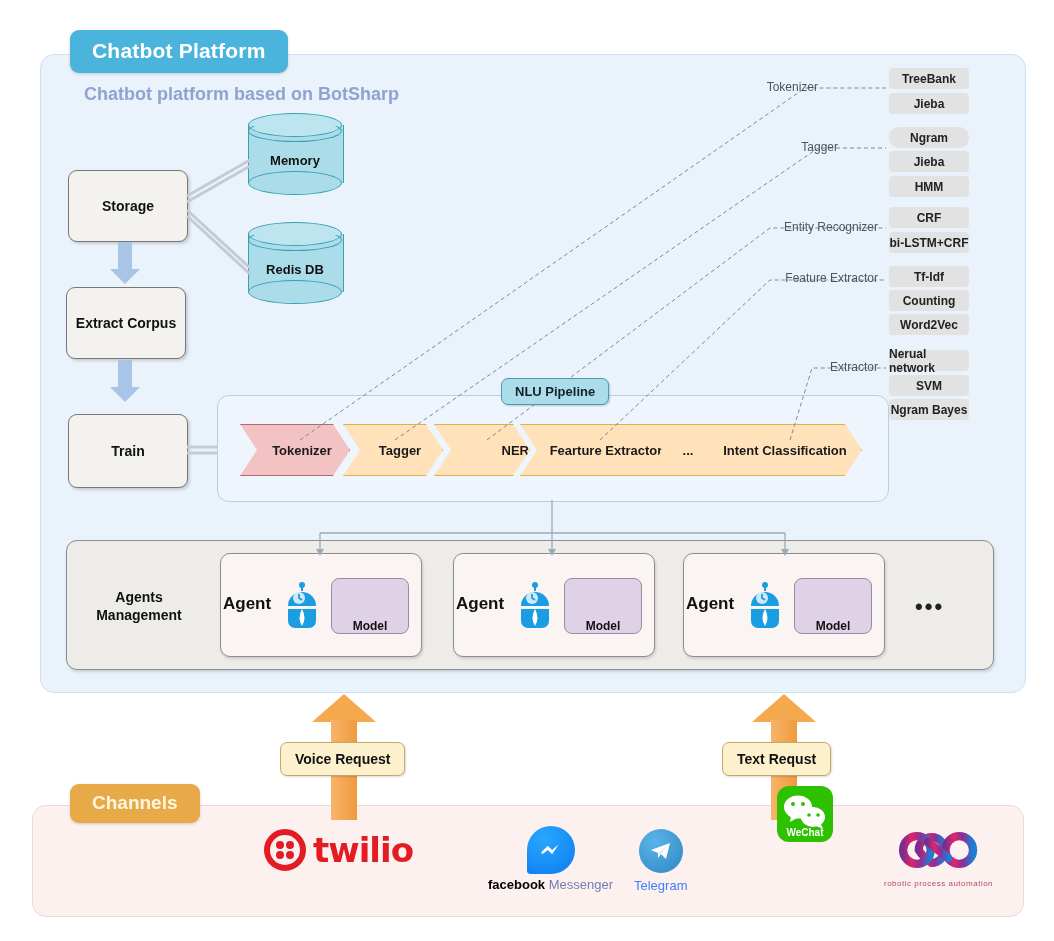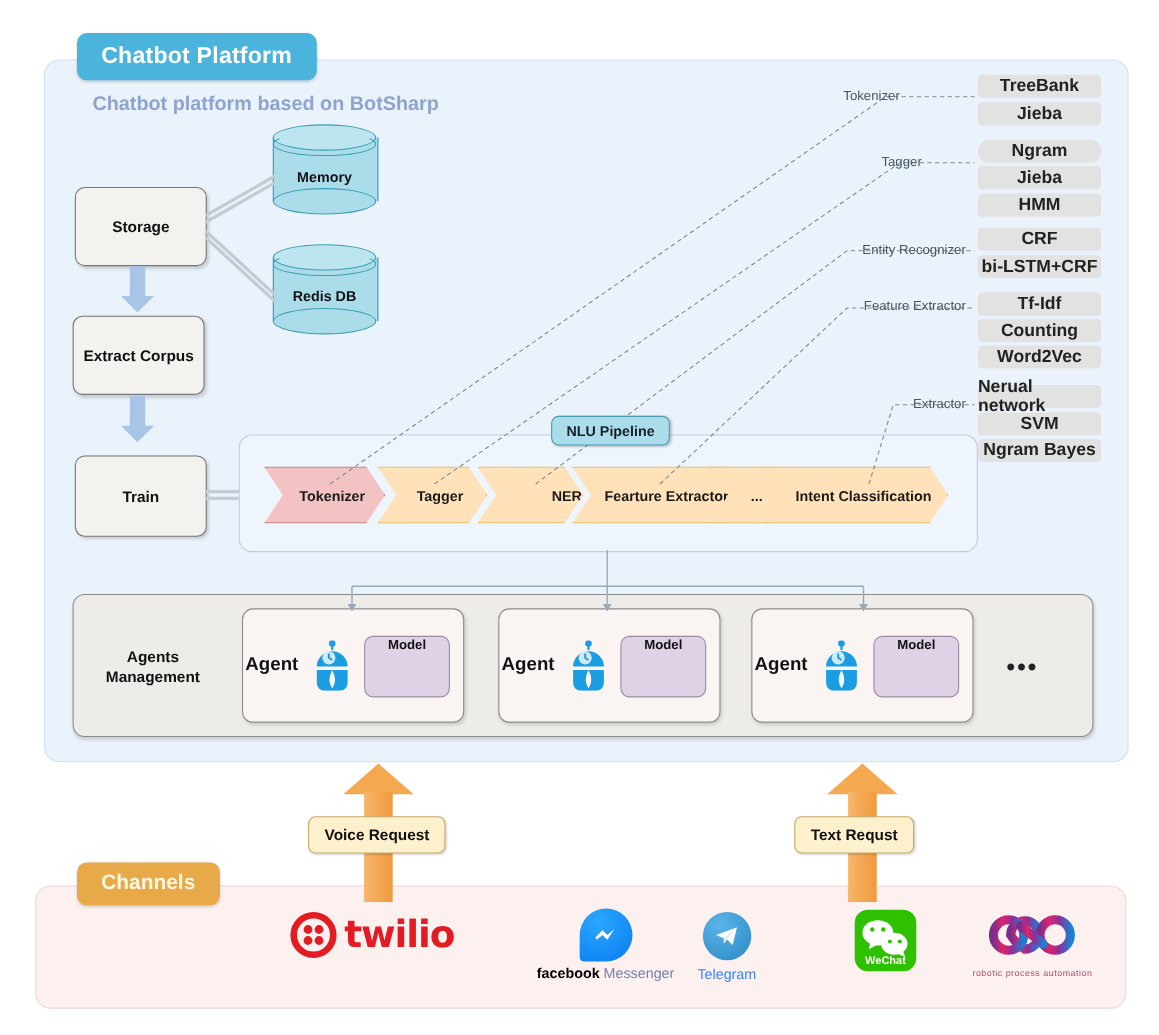--- a/index.html
+++ b/index.html
@@ -62,39 +62,39 @@
   .chev.first{background:#f3c3c3;border-color:#b06a6a;
     clip-path:polygon(0 0, calc(100% - 17px) 0, 100% 50%, calc(100% - 17px) 100%, 0 100%, 17px 50%);}
 
   
   #dash-svg{position:absolute;left:0;top:0;width:1054px;height:941px;
     pointer-events:none;z-index:4;}
 
   .algo-label{position:absolute;font-size:12px;color:#4b5560;
     text-align:right;white-space:nowrap;z-index:5;}
 
-  .algo-box{position:absolute;width:112px;height:21px;background:#e2e2e2;
+  .algo-box{position:absolute;width:80px;height:21px;background:#e2e2e2;
     border-radius:4px;display:flex;align-items:center;justify-content:center;
-    font-size:16px;font-weight:bold;color:#222;z-index:5;}
+    font-size:12px;font-weight:bold;color:#222;z-index:5;}
 
   
   #agents-panel{position:absolute;left:66px;top:540px;width:926px;height:128px;
     background:#eeece8;border:1px solid #8d8d8d;border-radius:11px;
     box-shadow:1px 2px 3px rgba(0,0,0,.14);}
   #agents-title{position:absolute;left:84px;top:588px;width:110px;text-align:center;
     font-size:14px;font-weight:bold;color:#111;line-height:18px;z-index:3;}
   .agent-card{position:absolute;top:553px;width:200px;height:102px;
     background:#faf5f3;border:1px solid #8d8d8d;border-radius:10px;
     box-shadow:1px 2px 3px rgba(0,0,0,.14);}
   .agent-card .aname{position:absolute;left:2px;top:40px;font-size:17px;
     font-weight:bold;color:#111;}
   .agent-card .rbt{position:absolute;left:63px;top:28px;width:36px;height:46px;}
   .agent-card .mdl{position:absolute;left:110px;top:24px;width:76px;height:54px;
     background:#e0d2e6;border:1px solid #9b8aa5;border-radius:8px;
-    display:flex;align-items:flex-start;justify-content:center;
+    display:flex;align-items:flex-end;justify-content:center;
     font-size:12px;font-weight:bold;color:#111;}
   #agents-more{position:absolute;left:915px;top:594px;font-size:22px;
     font-weight:bold;color:#222;letter-spacing:2px;z-index:3;}
 
   
   .oarrow{position:absolute;width:64px;z-index:2;}
   .oarrow .ostem{position:absolute;left:19px;top:26px;width:26px;height:100px;
     background:linear-gradient(to right,#f7b56a,#f09a3e);}
   .oarrow .ohead{position:absolute;left:0;top:0;width:0;height:0;
     border-left:32px solid transparent;border-right:32px solid transparent;
@@ -361,21 +361,21 @@
 <div class="chan" style="left:634px;top:829px;">
   <span class="tg-circle">
     <svg viewBox="0 0 24 24" width="24" height="24">
       <path d="M2 11 L21 4 L17 20 L12 15 L9 19 L9 14 Z" fill="#ffffff"></path>
       <path d="M9 14 L18 7 L11 16 Z" fill="#d9ecf8"></path>
     </svg>
   </span>
   <span class="tg-cap">Telegram</span>
 </div>
 
-<div class="chan" style="left:760px;top:827px;padding-left:17px;">
+<div class="chan" style="left:760px;top:786px;padding-left:17px;">
   <span class="wechat-tile">
     <svg viewBox="0 0 56 56" width="56" height="56">
       <ellipse cx="21" cy="21" rx="14" ry="11.5" fill="#ffffff"></ellipse>
       <path d="M14 30 L13 36 L20 32 Z" fill="#ffffff"></path>
       <circle cx="16" cy="18" r="2" fill="#2dc100"></circle>
       <circle cx="26" cy="18" r="2" fill="#2dc100"></circle>
       <ellipse cx="36" cy="31" rx="12" ry="10" fill="#ffffff"></ellipse>
       <path d="M44 38 L46 43 L39 40 Z" fill="#ffffff"></path>
       <circle cx="32" cy="29" r="1.8" fill="#2dc100"></circle>
       <circle cx="41" cy="29" r="1.8" fill="#2dc100"></circle>

